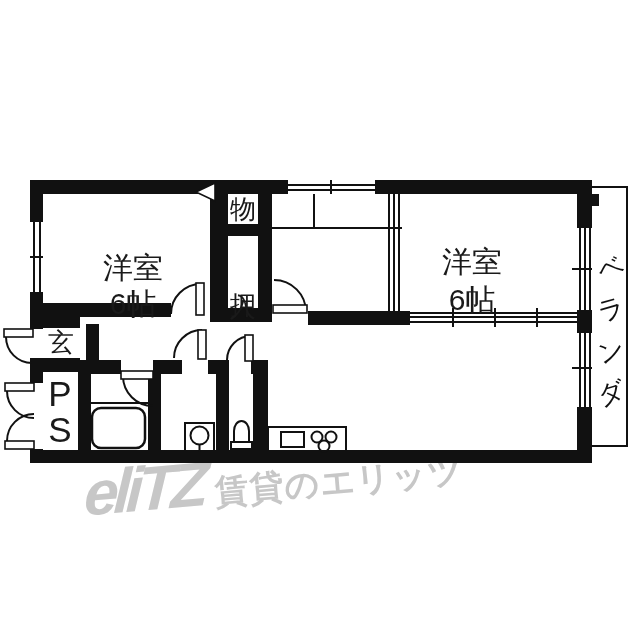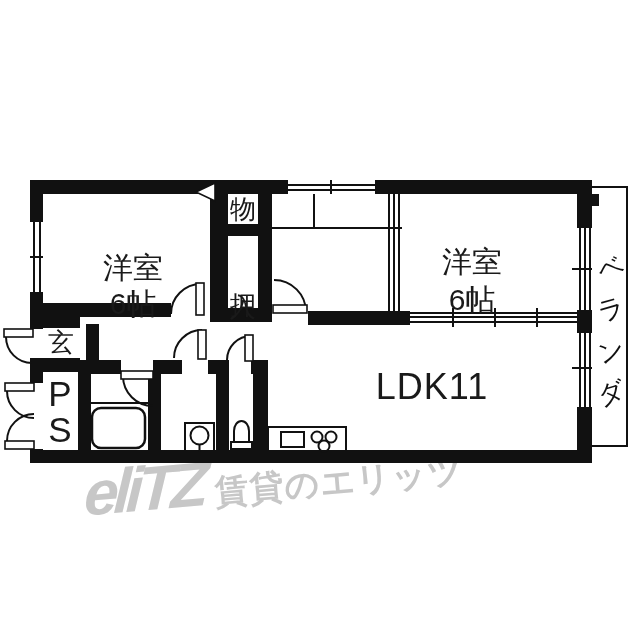--- a/index.html
+++ b/index.html
@@ -111,21 +111,20 @@
     <i class="w" style="left:91px;top:402px;width:57px;height:2px"></i>
 
     <i class="w" style="left:592px;top:186px;width:36px;height:2px"></i>
     <i class="w" style="left:626px;top:186px;width:2px;height:261px"></i>
     <i class="w" style="left:592px;top:445px;width:36px;height:2px"></i>
 
     <div class="lbl big" style="left:58px;top:208px;width:150px">洋室</div>
     <div class="lbl big" style="left:58px;top:244px;width:150px">6帖</div>
     <div class="lbl big" style="left:397px;top:202px;width:150px">洋室</div>
     <div class="lbl big" style="left:397px;top:240px;width:150px">6帖</div>
-    <div class="lbl huge" style="left:352px;top:368px;width:160px">LDK11</div>
     <div class="lbl" style="left:228px;top:196px;width:30px;font-size:26px">物</div>
     <div class="lbl vert" style="left:229px;top:236px;height:72px;font-size:26px">押入</div>
     <div class="lbl" style="left:46px;top:329px;width:30px;font-size:26px">玄</div>
     <div class="lbl stack" style="left:47px;top:376px;font-size:35px">PS</div>
     <div class="veranda-label">
       <span>ベ</span>
       <span>ラ</span>
       <span>ン</span>
       <span>ダ</span>
     </div>

